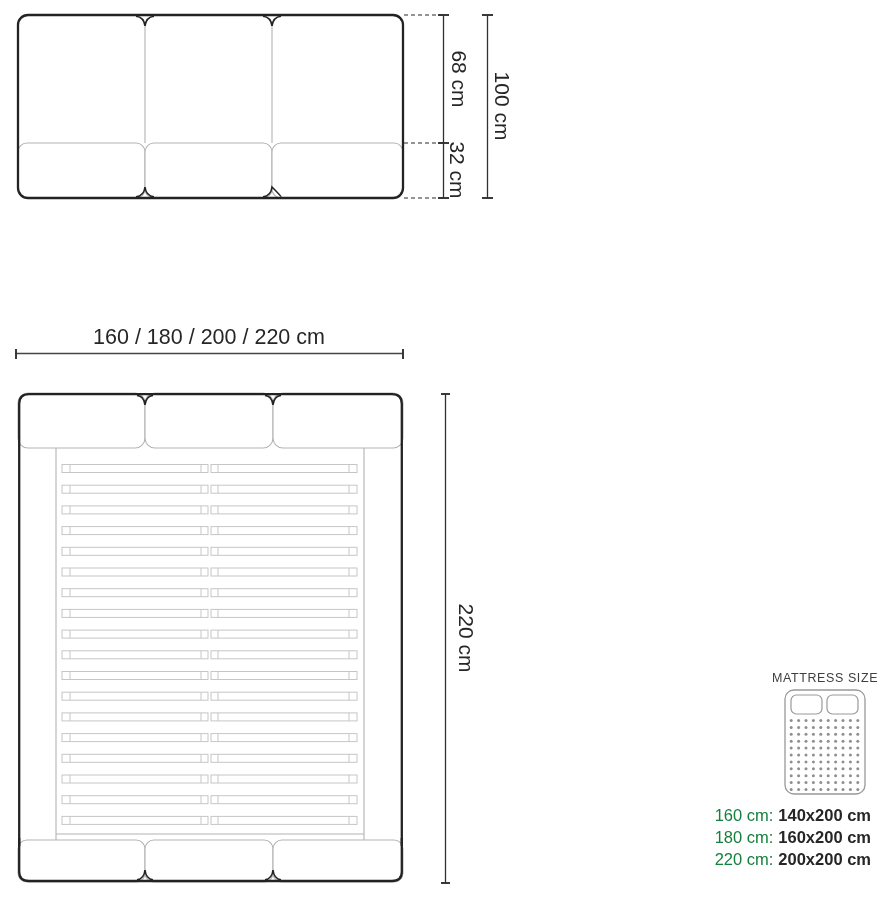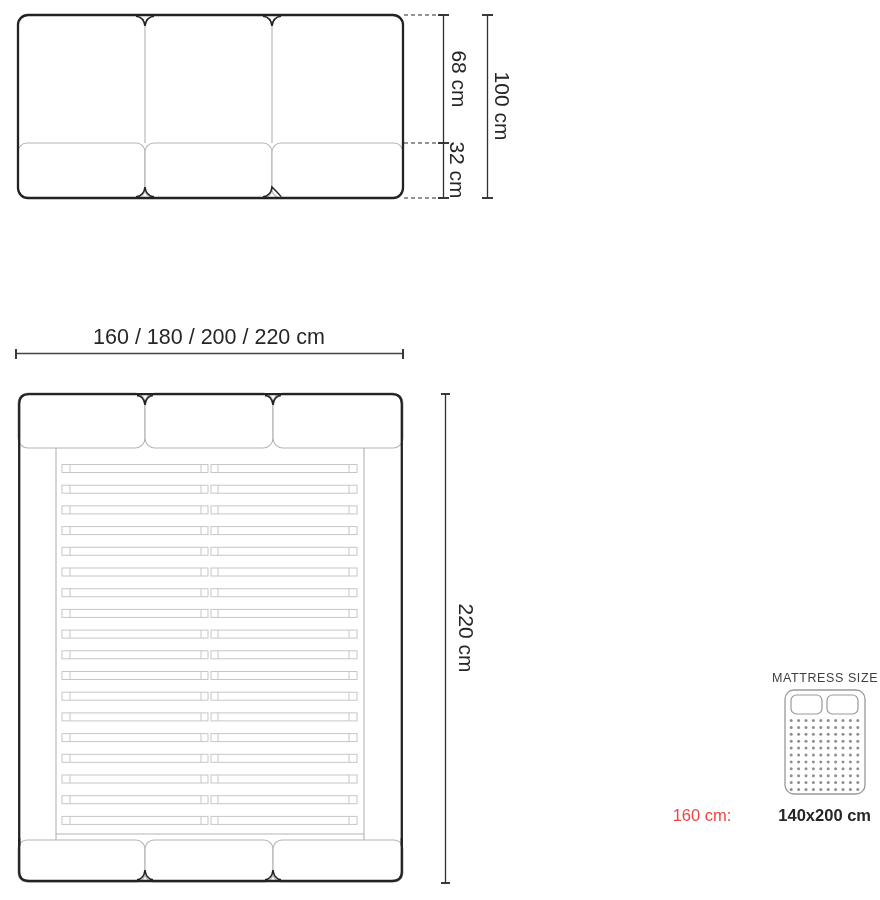--- a/index.html
+++ b/index.html
@@ -22,22 +22,22 @@
   .dash{stroke:#2a2a2a;stroke-width:1.1;fill:none;stroke-dasharray:4 3;}
   .legend-title{
     position:absolute;left:725px;top:671px;width:200px;text-align:center;
     font-size:12.5px;letter-spacing:.6px;color:#3f3f3f;white-space:nowrap;
   }
   .mattress-icon{position:absolute;left:784px;top:689px;}
   .legend-rows{
     position:absolute;right:9px;top:804px;text-align:right;
     font-size:16.5px;line-height:22px;white-space:nowrap;
   }
-  .frame-size{color:#ef4444;margin-right:5px;}
-  .mattress-size{color:#262626;font-weight:bold;margin-left:42px;}
+  .frame-size{color:#15803d;margin-right:5px;}
+  .mattress-size{color:#262626;font-weight:bold;}
 </style>
 </head>
 <body>
 
 <div class="canvas">
 
   <svg class="main" width="880" height="900" viewBox="0 0 880 900">
 
     <g>
 
@@ -370,15 +370,17 @@
         <circle cx="44.2" cy="100.5" r="1.5" fill="#8f8f8f"></circle>
         <circle cx="51.60000000000001" cy="100.5" r="1.5" fill="#8f8f8f"></circle>
         <circle cx="59.00000000000001" cy="100.5" r="1.5" fill="#8f8f8f"></circle>
         <circle cx="66.4" cy="100.5" r="1.5" fill="#8f8f8f"></circle>
         <circle cx="73.80000000000001" cy="100.5" r="1.5" fill="#8f8f8f"></circle>
       </g>
   </svg>
 
   <div class="legend-rows" id="legend-rows">
       <div><span class="frame-size">160 cm:</span><span class="mattress-size">140x200 cm</span></div>
+      <div><span class="frame-size">180 cm:</span><span class="mattress-size">160x200 cm</span></div>
+      <div><span class="frame-size">220 cm:</span><span class="mattress-size">200x200 cm</span></div>
     </div>
 
 </div>
 
 </body></html>

